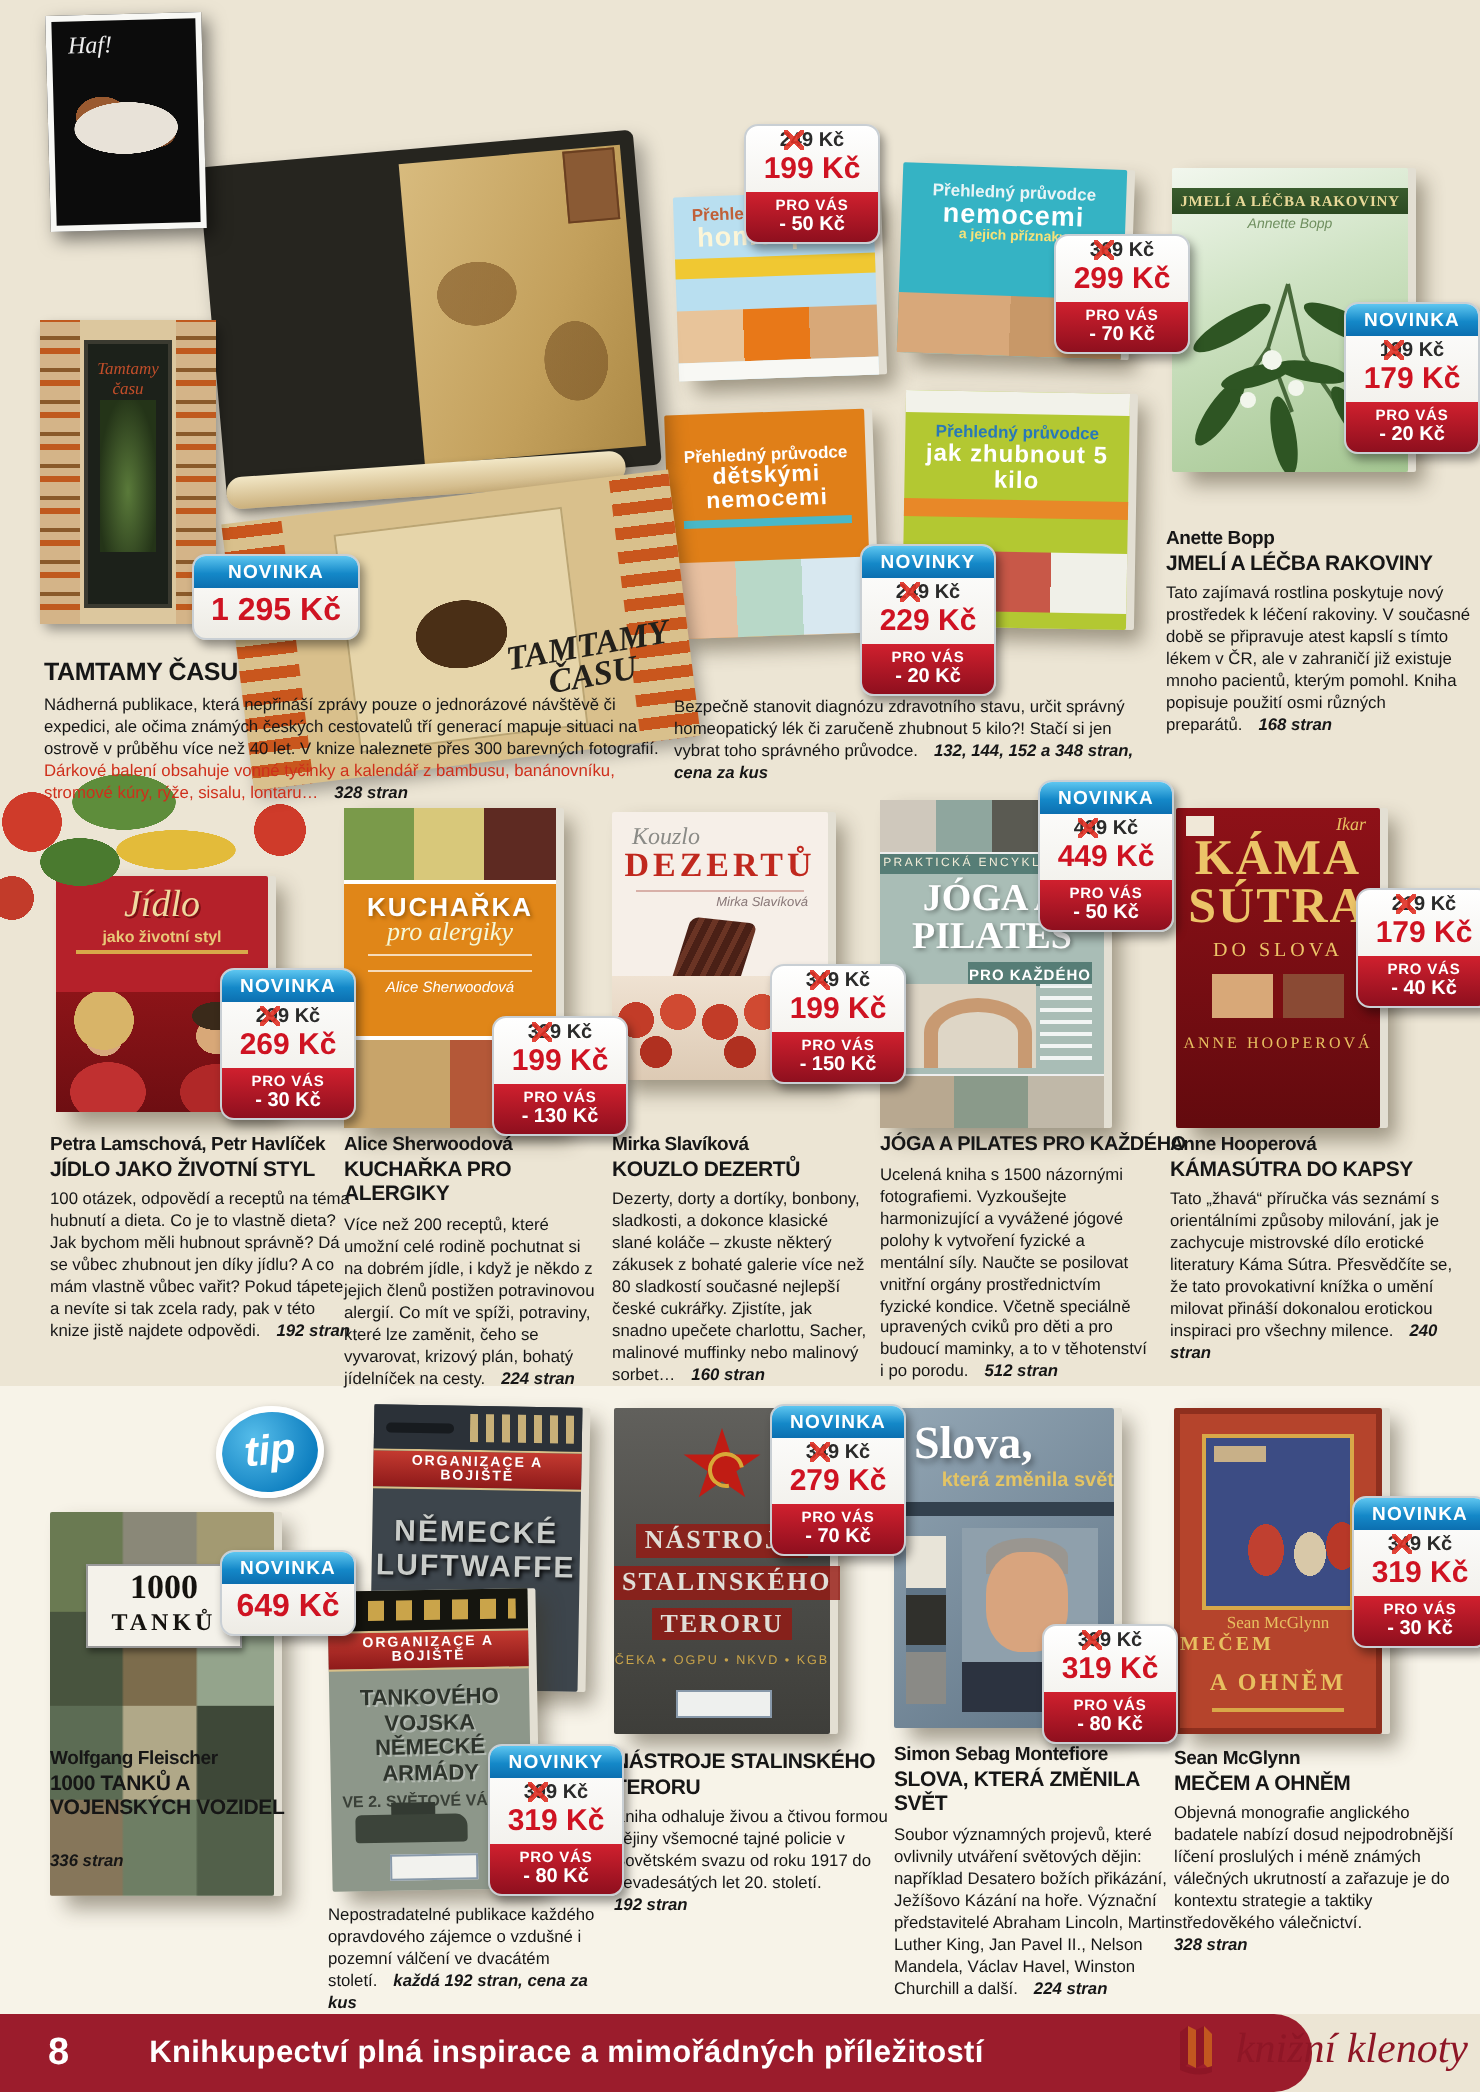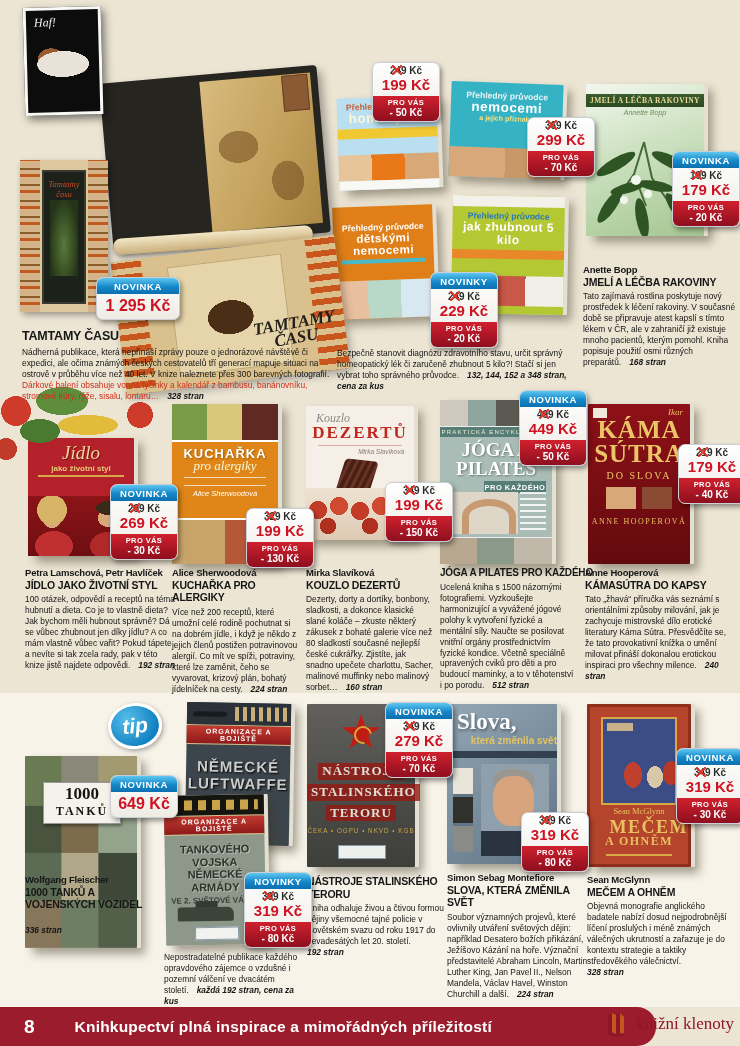--- a/index.html
+++ b/index.html
@@ -170,37 +170,37 @@
   .fa-skin{position:absolute;left:18%;top:13%;width:60%;height:54%;background:#d8a47e;border-radius:42%;}
   .fa-suit{position:absolute;left:0;bottom:0;width:100%;height:27%;background:#2c3340;}
   .mec{left:587px;top:704px;width:104px;height:163px;background:#b5442c;border:3px solid #8e2f1e;box-sizing:border-box;}
   .mec-ill{position:absolute;left:11px;top:10px;right:11px;height:84px;background:#3c4c84;border:2px solid #d8a848;
     background-image:linear-gradient(0deg,transparent 0 70%,#c8b088 70% 100%),
       radial-gradient(ellipse 9px 13px at 30px 56px,#c04030 99%,transparent 100%),
       radial-gradient(ellipse 8px 11px at 52px 58px,#d8c8a8 99%,transparent 100%),
       radial-gradient(ellipse 8px 12px at 68px 54px,#b83828 99%,transparent 100%);
     background-size:26px 26px,100% 100%,100% 100%,100% 100%;background-repeat:no-repeat;background-position:4px 4px,0 0,0 0,0 0;}
   .mec-a{position:absolute;top:99px;left:0;right:0;text-align:center;font-family:"Liberation Serif",serif;color:#e8c060;font-size:8.5px;}
-  .mec-t1{position:absolute;top:110px;left:0;right:0;text-align:right;font-family:"Liberation Serif",serif;font-weight:bold;color:#e8c060;font-size:18px;letter-spacing:1.5px;}
+  .mec-t1{position:absolute;top:110px;left:0;right:0;text-align:left;font-family:"Liberation Serif",serif;font-weight:bold;color:#e8c060;font-size:10px;letter-spacing:1.5px;}
   .mec-t2{position:absolute;top:127px;left:0;right:0;text-align:center;font-family:"Liberation Serif",serif;font-weight:bold;color:#e8c060;font-size:12px;letter-spacing:1.5px;}
   .mec-bar{position:absolute;bottom:8px;left:16px;right:16px;height:2px;background:#d8a848;}
   
   .veg{position:absolute;left:0;top:383px;width:160px;height:78px;z-index:1;
     background:radial-gradient(circle 15px at 16px 28px,#cf3b2a 99%,transparent 100%),
       radial-gradient(circle 13px at 140px 32px,#cf3b2a 99%,transparent 100%),
       radial-gradient(ellipse 26px 14px at 62px 18px,#5e8d3b 99%,transparent 100%),
       radial-gradient(ellipse 30px 10px at 88px 42px,#e3bb3a 99%,transparent 100%),
       radial-gradient(ellipse 20px 12px at 40px 48px,#4a7a2f 99%,transparent 100%),
       radial-gradient(circle 11px at 6px 66px,#c23b2a 99%,transparent 100%);}
   
   .foot{position:absolute;left:0;top:1007px;width:656px;height:39px;background:#9b1c2c;border-radius:0 19px 19px 0;color:#fff;display:flex;align-items:center;z-index:8;}
   .foot-num{font-size:19px;font-weight:bold;margin-left:24px;}
   .foot-slog{font-size:15.5px;font-weight:bold;margin-left:40px;letter-spacing:.2px;}
   .logo{position:absolute;right:6px;top:1009px;display:flex;align-items:center;z-index:8;}
-  .logo-text{font-family:"Liberation Serif",serif;font-size:17px;color:#8e1626;margin-left:2px;}
+  .logo-text{font-family:"Liberation Serif",serif;font-style:italic;font-size:21px;color:#8e1626;margin-left:2px;}
 </style>
 </head>
 <body>
 
 <div id="page">
 
   <div class="haf">
     <div class="haf-t">Haf!</div>
     <div class="haf-dog"></div>
   </div>

